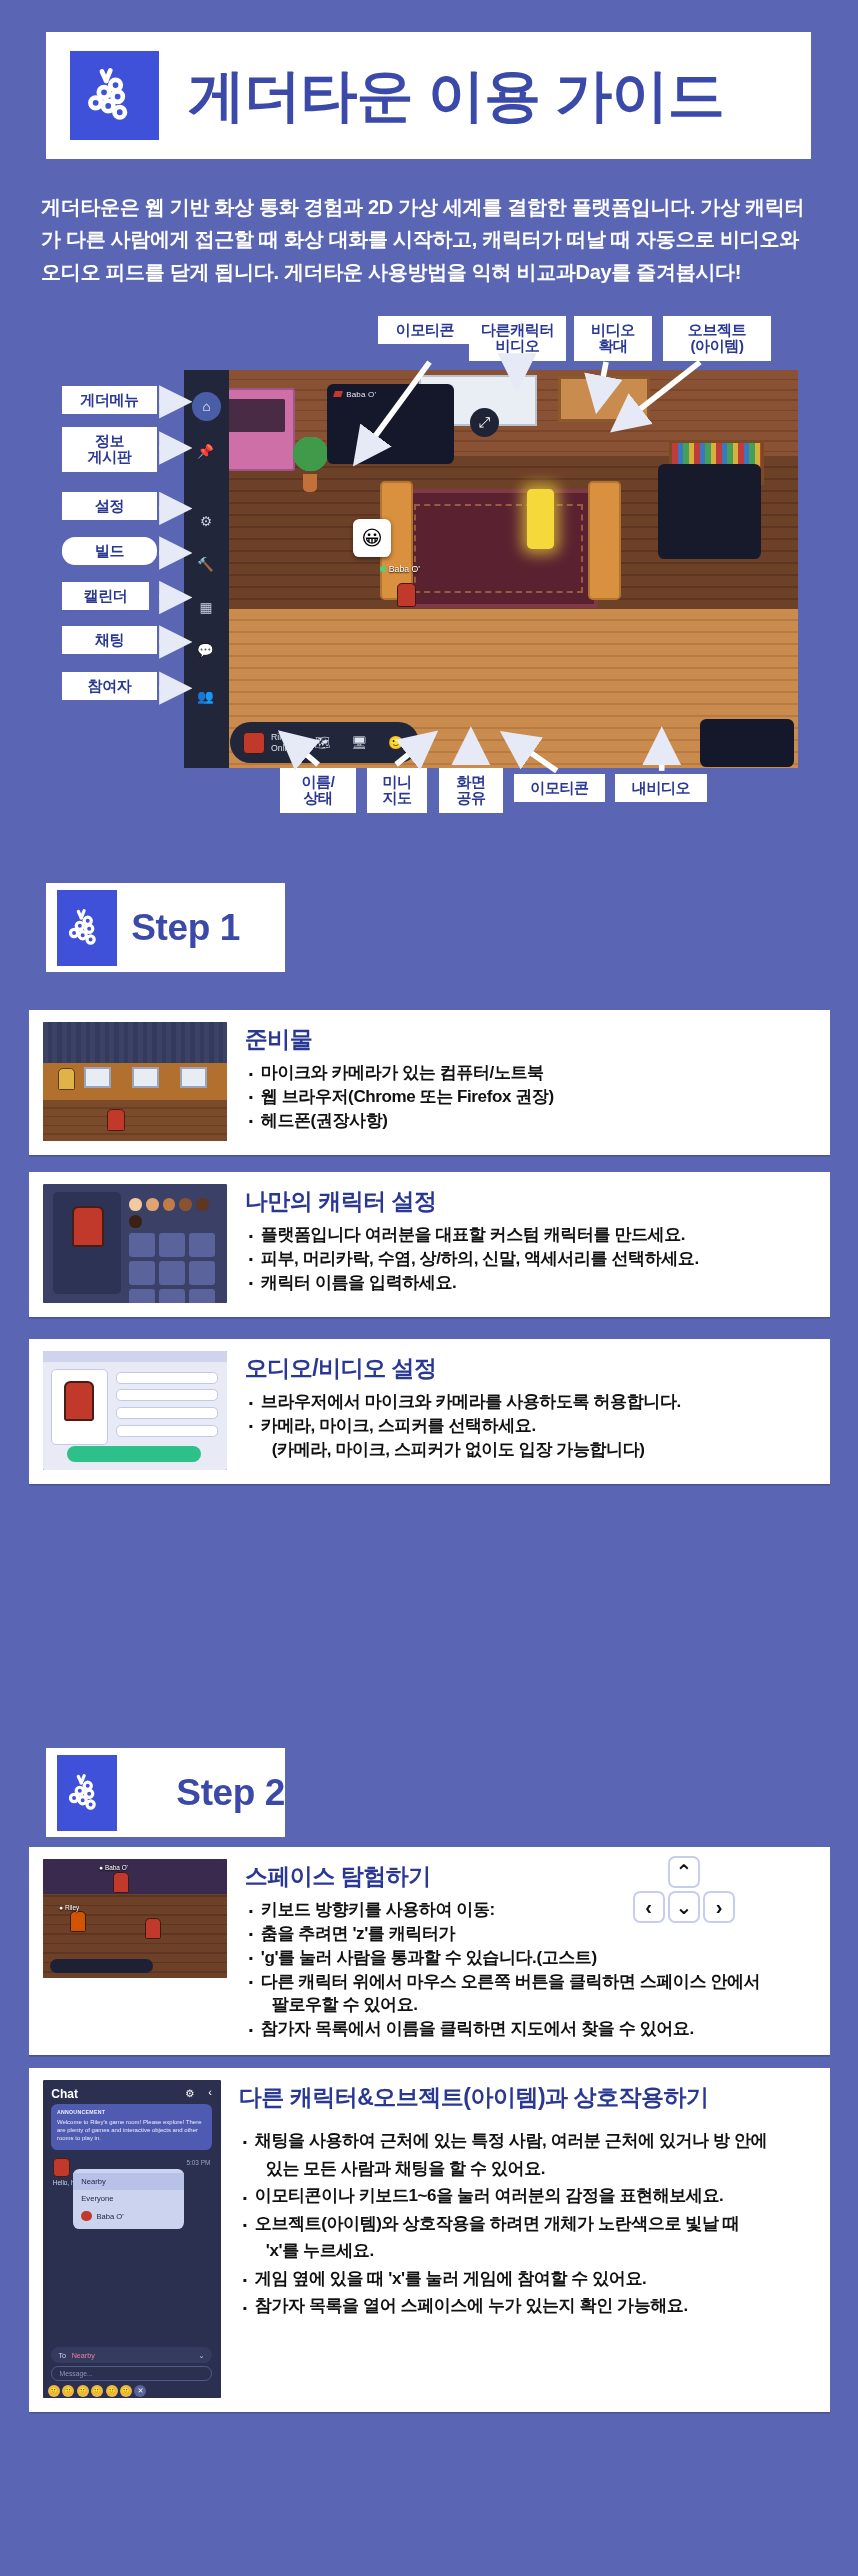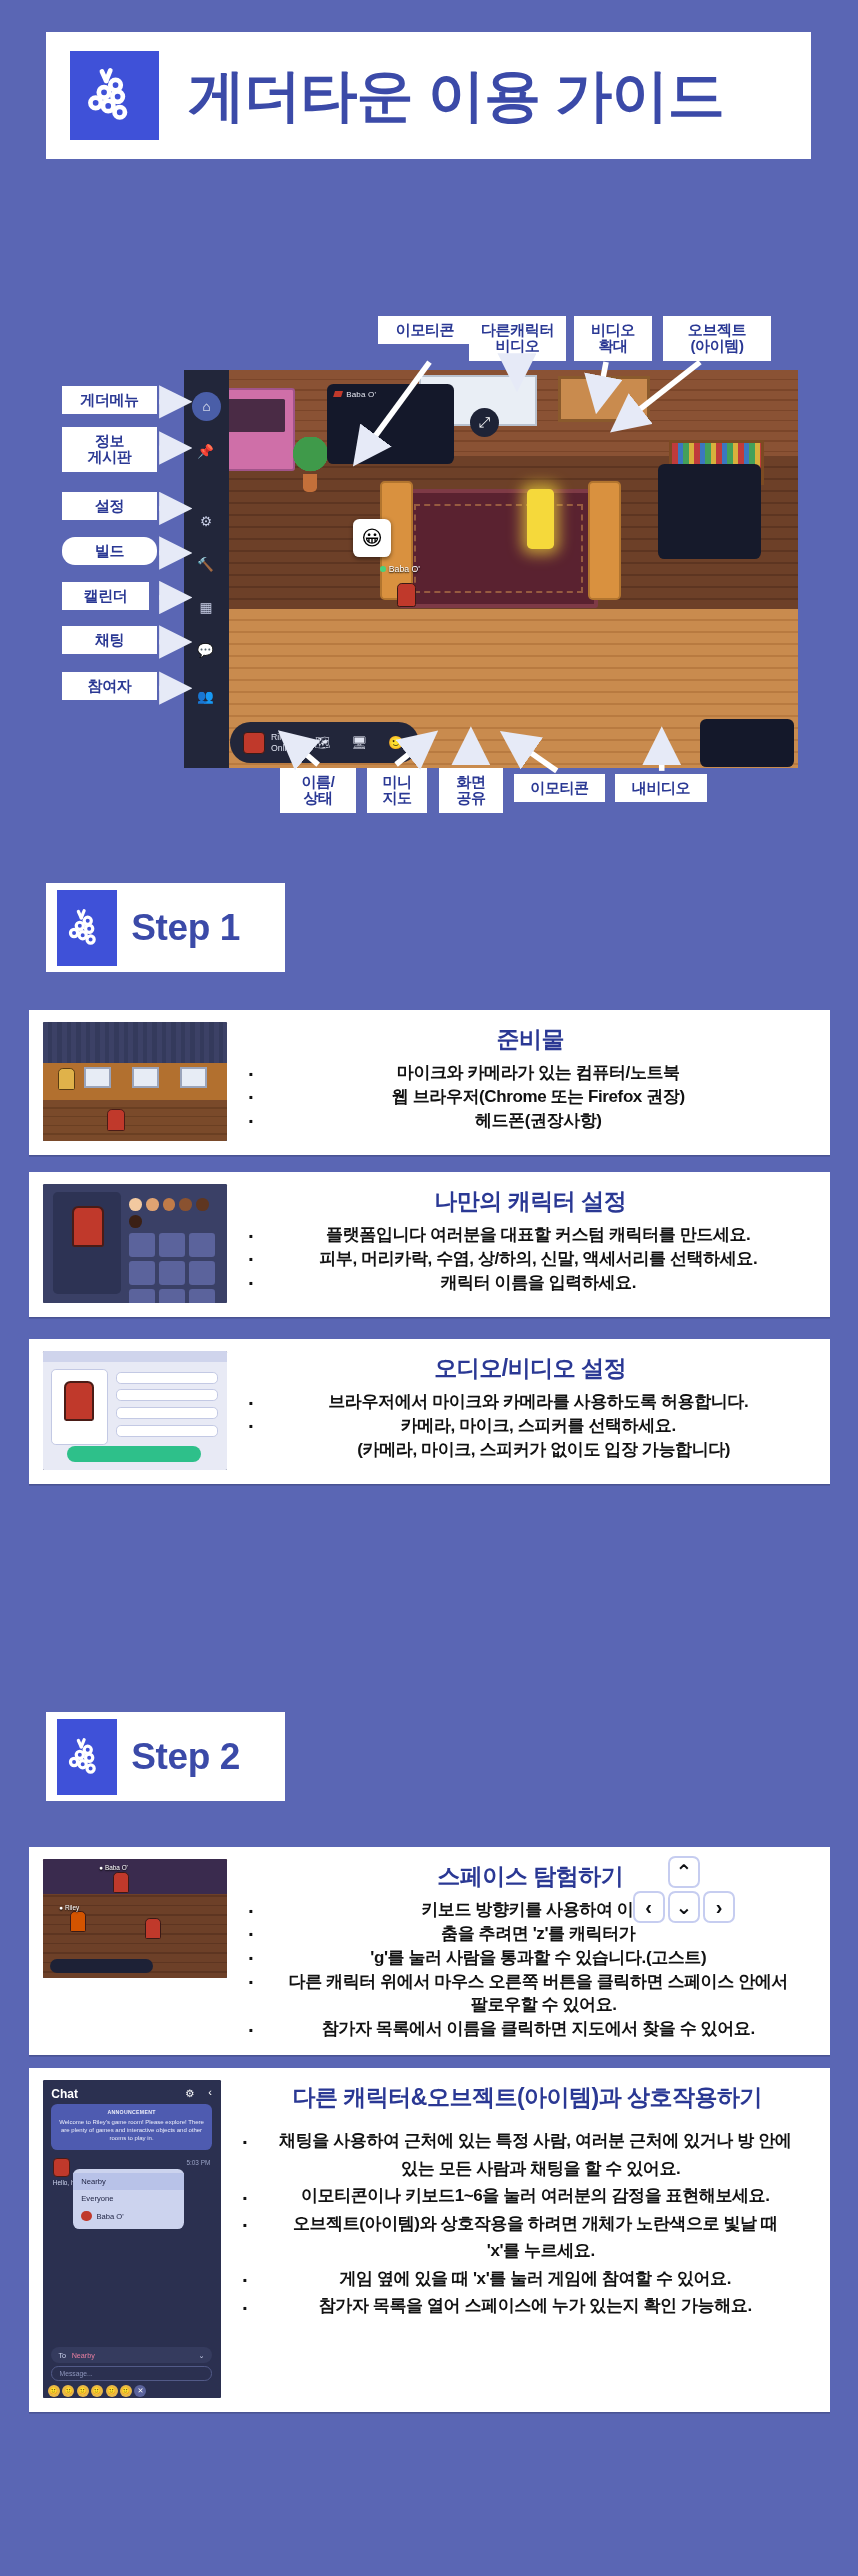--- a/index.html
+++ b/index.html
@@ -177,21 +177,20 @@
   }
   .step-banner .sb-logo svg{width:46px;height:46px;}
   .step-banner .sb-text {
     margin-left:14.3px; color:#3b4aa8; font-size:37px; font-weight:700; letter-spacing:-0.4px;
   }
 
   
   .card {
     position:absolute; left:29px; width:801px; background:#ffffff;
     box-shadow:0 1.6px 0 rgba(0,0,0,.18);
-    text-align:center;
   }
   .card-strip{ height:9.5px; background:#5a66b4; }
   .card-inner{ display:flex; padding:12.7px 14.3px 14.3px 14.3px; gap:17.5px; }
   .card-thumb{
     flex:0 0 auto; width:184px; height:119px; border-radius:1.6px; overflow:hidden;
     position:relative; background:#2b3050;
   }
   .card-body{ flex:1 1 auto; padding-top:1.6px; }
   .card-title{
     color:#2a3894; font-size:23px; font-weight:700; letter-spacing:-0.5px;
@@ -286,20 +285,21 @@
           <circle cx="35" cy="33" r="5"></circle>
           <circle cx="14" cy="39" r="5"></circle>
           <circle cx="26" cy="42" r="5"></circle>
           <circle cx="37" cy="48" r="5"></circle>
         </g>
       </svg>
     </div>
     <div class="header-title">게더타운 이용 가이드</div>
   </div>
 
+  <div class="intro">게더타운은 웹 기반 화상 통화 경험과 2D 가상 세계를 결합한 플랫폼입니다. 가상 캐릭터가 다른 사람에게 접근할 때 화상 대화를 시작하고, 캐릭터가 떠날 때 자동으로 비디오와 오디오 피드를 닫게 됩니다. 게더타운 사용방법을 익혀 비교과Day를 즐겨봅시다!</div>
 
   <div class="diagram">
 
     <div class="game-shot">
       <div class="wall-brick"></div>
       <div class="floor-wood"></div>
       <div class="floor-wood2"></div>
       <div class="pink-machine"></div>
       <div class="plant"></div>
       <div class="whiteboard"></div>
@@ -509,21 +509,21 @@
         <div class="card-title">오디오/비디오 설정</div>
         <ul class="bullets">
           <li class="bullet">브라우저에서 마이크와 카메라를 사용하도록 허용합니다.</li>
           <li class="bullet">카메라, 마이크, 스피커를 선택하세요.</li>
           <li class="sub">(카메라, 마이크, 스피커가 없이도 입장 가능합니다)</li>
         </ul>
       </div>
     </div>
   </div>
 
-  <div class="step-banner" style="top:1712px;">
+  <div class="step-banner" style="top:1748px;justify-content:space-between;">
     <div class="sb-logo">
       <svg viewBox="0 0 64 64">
         <g fill="none" stroke="#ffffff" stroke-width="4.5" stroke-linecap="round">
           <path d="M20 9 L24 18"></path>
             <path d="M28 8 L24 18"></path>
         </g>
         <g fill="none" stroke="#ffffff" stroke-width="4.5">
           <circle cx="33" cy="22" r="5"></circle>
             <circle cx="22" cy="29" r="5"></circle>
           <circle cx="35" cy="33" r="5"></circle>

